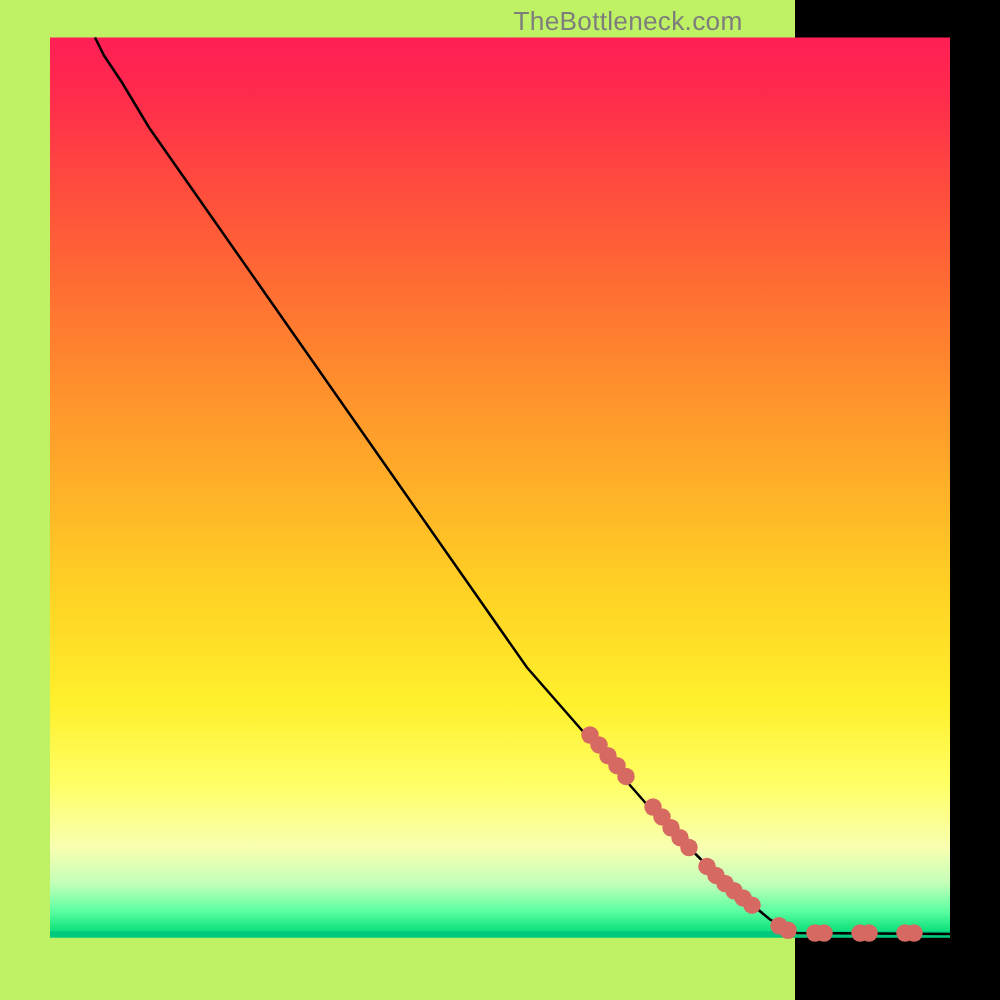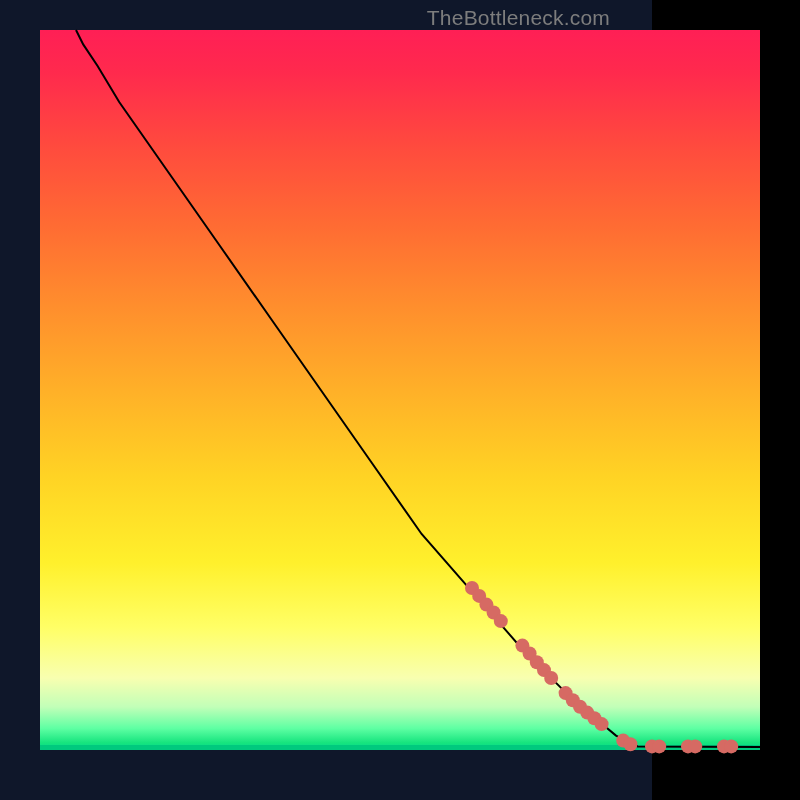--- a/index.html
+++ b/index.html
@@ -8,22 +8,21 @@
     width: 800px;
     height: 800px;
     background: #000;
     overflow: hidden;
     font-family: Arial, Helvetica, sans-serif;
   }
   .frame {
     position: relative;
     width: 636px;
     height: 800px;
-    background: #0f172a;
-    padding-left: 16px;
+    background: #bef264;
   }
   .plot {
     position: absolute;
     left: 40px;
     top: 30px;
     width: 720px;
     height: 720px;
     
     background: linear-gradient(
       to bottom,

